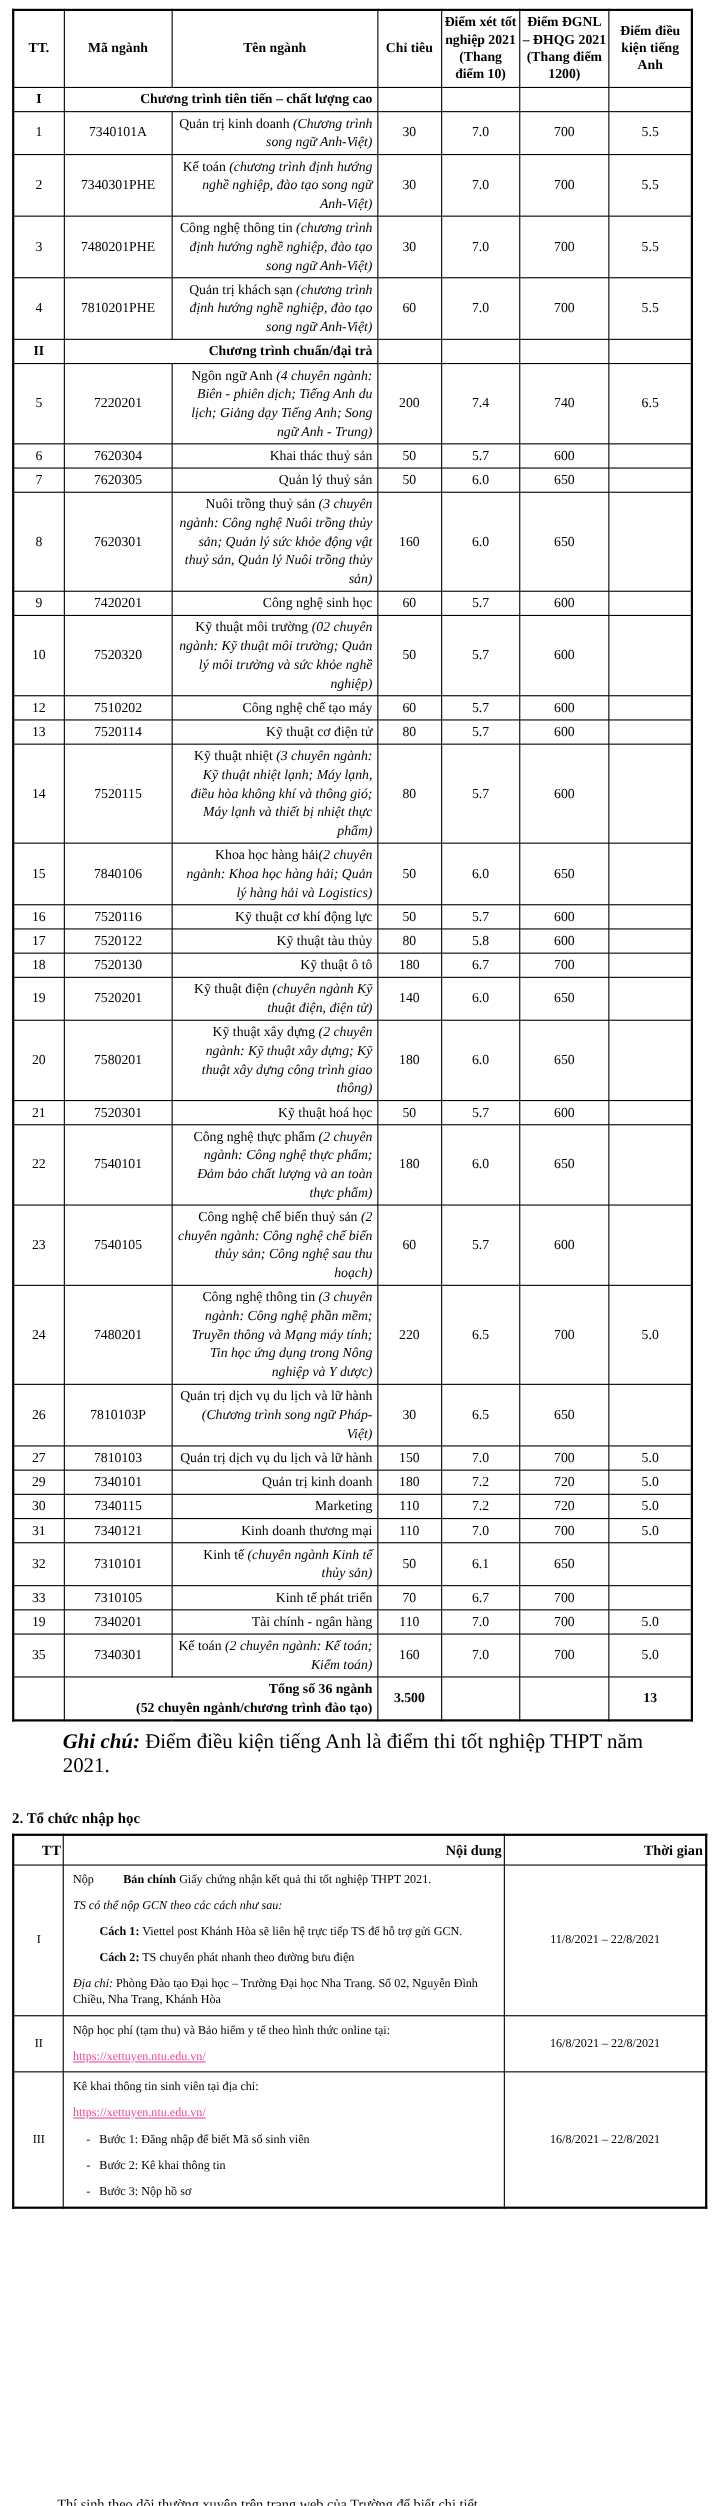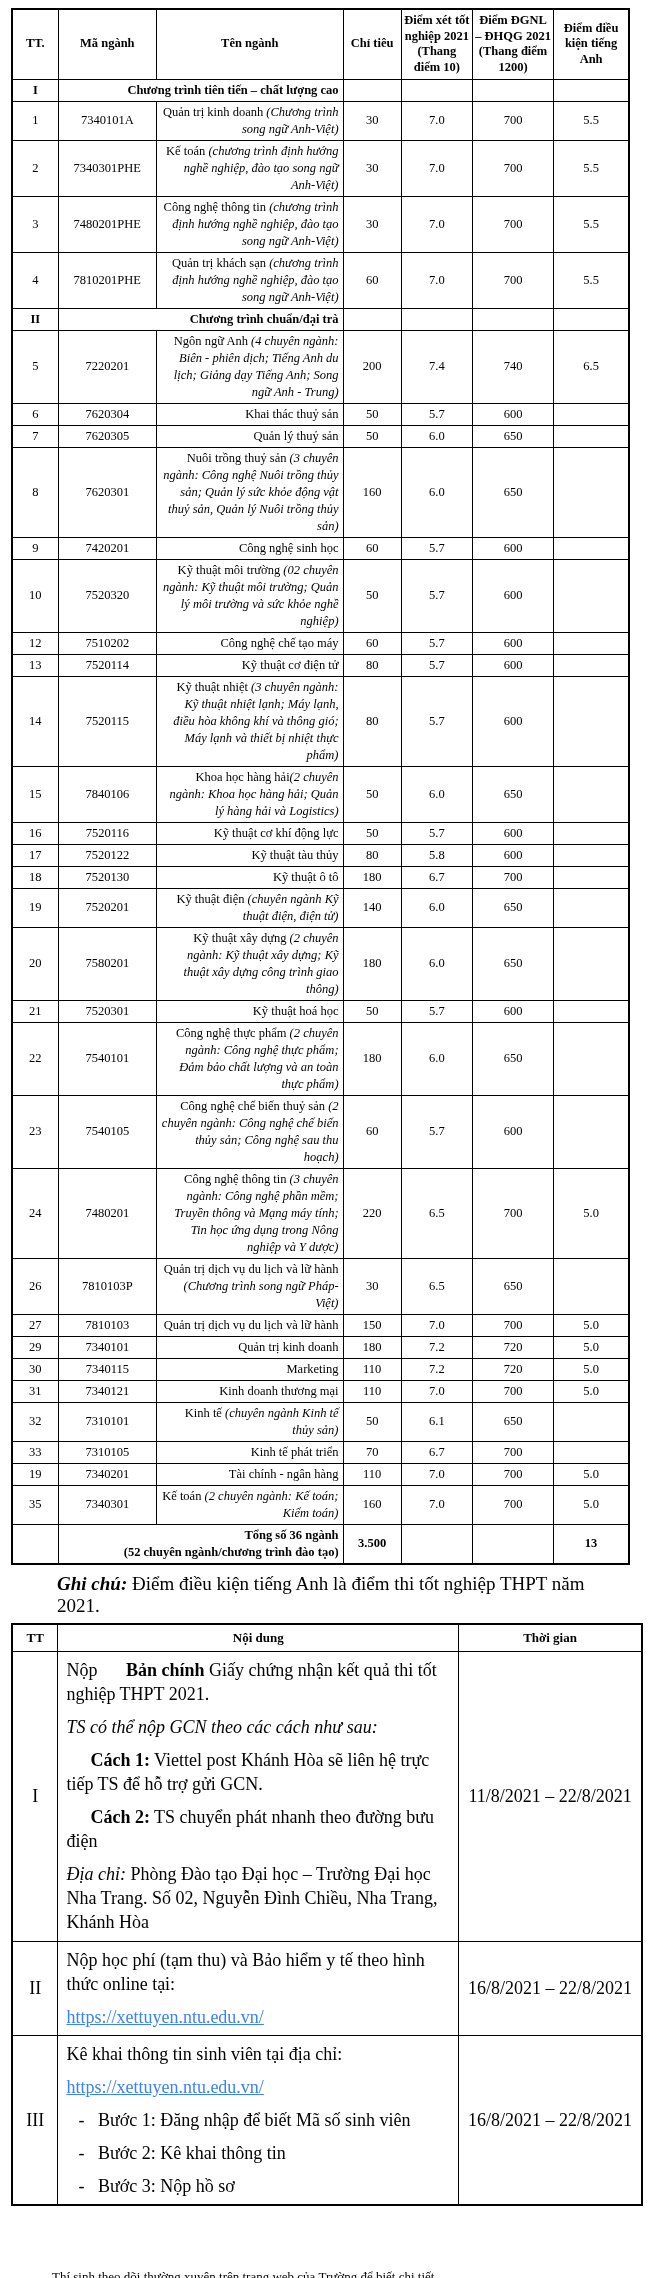--- a/index.html
+++ b/index.html
@@ -32,31 +32,31 @@
   .note-line{
     font-size:19px;margin:8px 0 0 46px;
   }
   .note-label{font-weight:bold;font-style:italic;}
 
   .h2{
     font-size:13.5px;font-weight:bold;margin:28px 0 0 0;
   }
 
   #table2 th{
-    font-size:13px;font-weight:bold;text-align:center;vertical-align:middle;
+    font-size:13px;font-weight:bold;text-align:right;vertical-align:middle;
     padding:5px 2px;
   }
   #table2 td{
-    font-size:18px;line-height:1.34;vertical-align:middle;padding:4px 6px;
+    font-size:11px;line-height:1.34;vertical-align:middle;padding:4px 6px;
   }
   #table2 td.content{text-align:left;padding:6px 8px;}
   .cell-p{margin:0 0 9px 0;white-space:pre-wrap;}
   .cell-p:last-child{margin-bottom:0;}
   .li{padding-left:12px;}
-  a.doclink{color:#3b82f6;text-decoration:underline;}
+  a.doclink{color:#ec4899;text-decoration:underline;}
 
   .clipped-line{
     position:absolute;left:52px;top:2268px;width:560px;
     font-size:13px;line-height:17px;white-space:nowrap;
   }
 </style>
 </head>
 <body>
 
 <div class="doc">
@@ -396,20 +396,21 @@
           <td class="c b">3.500</td>
           <td class="c"></td>
           <td class="c"></td>
           <td class="c b">13</td>
         </tr>
       </tbody>
   </table>
 
   <p class="note-line"><span class="note-label">Ghi chú:</span><span> Điểm điều kiện tiếng Anh là điểm thi tốt nghiệp THPT năm 2021.</span></p>
 
+  <h2 class="h2">2. Tổ chức nhập học</h2>
 
   <table id="table2">
     <colgroup>
       <col style="width:46px">
         <col style="width:402px">
         <col style="width:184px">
     </colgroup>
     <thead>
       <tr>
         <th>TT</th>

